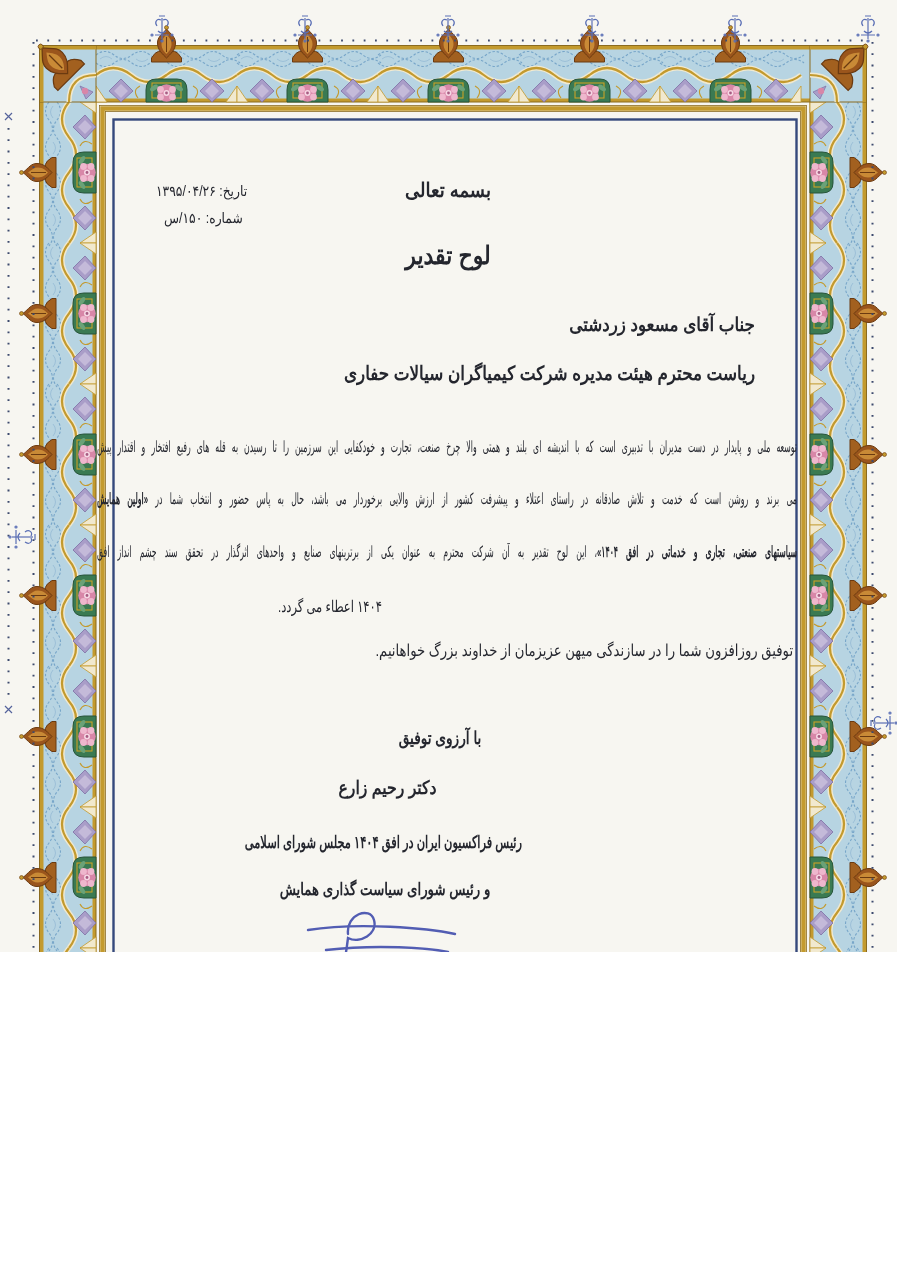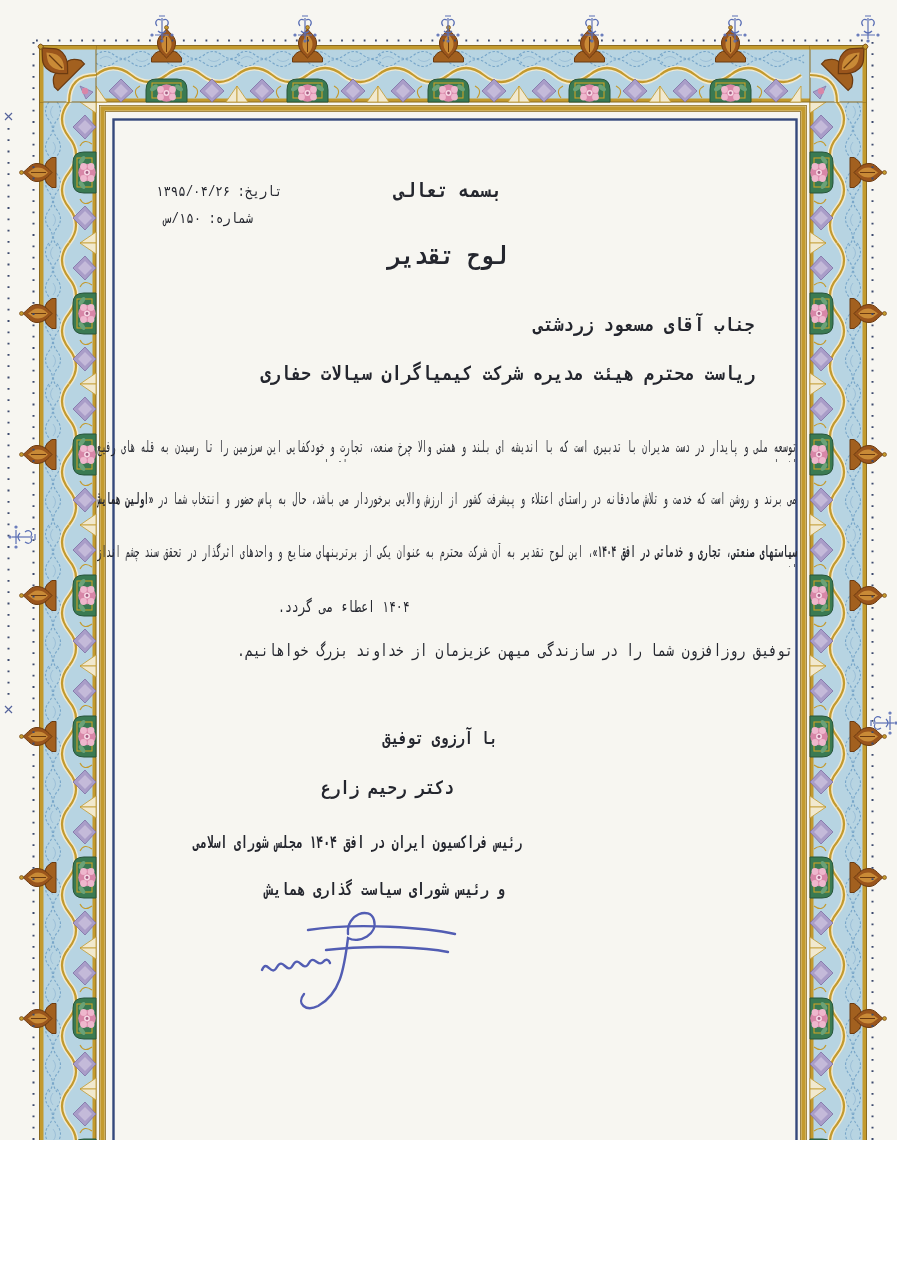--- a/index.html
+++ b/index.html
@@ -1,18 +1,18 @@
 <!DOCTYPE html>
 <html lang="fa"><head>
 <meta charset="utf-8">
 <style>
   *{margin:0;padding:0;box-sizing:border-box}
   html,body{background:#fff}
-  .paper{position:relative;width:897px;height:1140px;background:#f7f6f1;overflow:hidden;
-         font-family:Liberation Mono, monospace;direction:rtl}
+  .paper{position:relative;width:897px;height:952px;background:#f7f6f1;overflow:hidden;
+         font-family:Liberation Sans, sans-serif;direction:rtl}
   #frame{position:absolute;inset:0;z-index:1}
   .layer{position:absolute;inset:0;z-index:2}
   .t{position:absolute;white-space:nowrap;color:#24262e}
   .meta-date{left:156px;top:183px;font-size:14.5px;transform:scaleX(.85);transform-origin:0 50%}
   .meta-num{left:164px;top:210px;font-size:14.5px;transform:scaleX(.85);transform-origin:0 50%}
   .bism{left:383px;top:178px;width:130px;text-align:center;font-size:20px;font-weight:bold;transform:scaleX(.9)}
   .title{left:381px;top:241px;width:134px;text-align:center;font-size:25px;font-weight:bold;transform:scaleX(.88)}
   .rname{right:142px;top:313px;font-size:19px;font-weight:bold;transform:scaleX(.88);transform-origin:100% 50%}
   .rrole{right:142px;top:362px;font-size:19.5px;font-weight:bold;transform:scaleX(.86);transform-origin:100% 50%}
   .bline{position:absolute;right:100px;width:1400px;height:24px;overflow:hidden;font-size:15.5px;color:#24262e;

